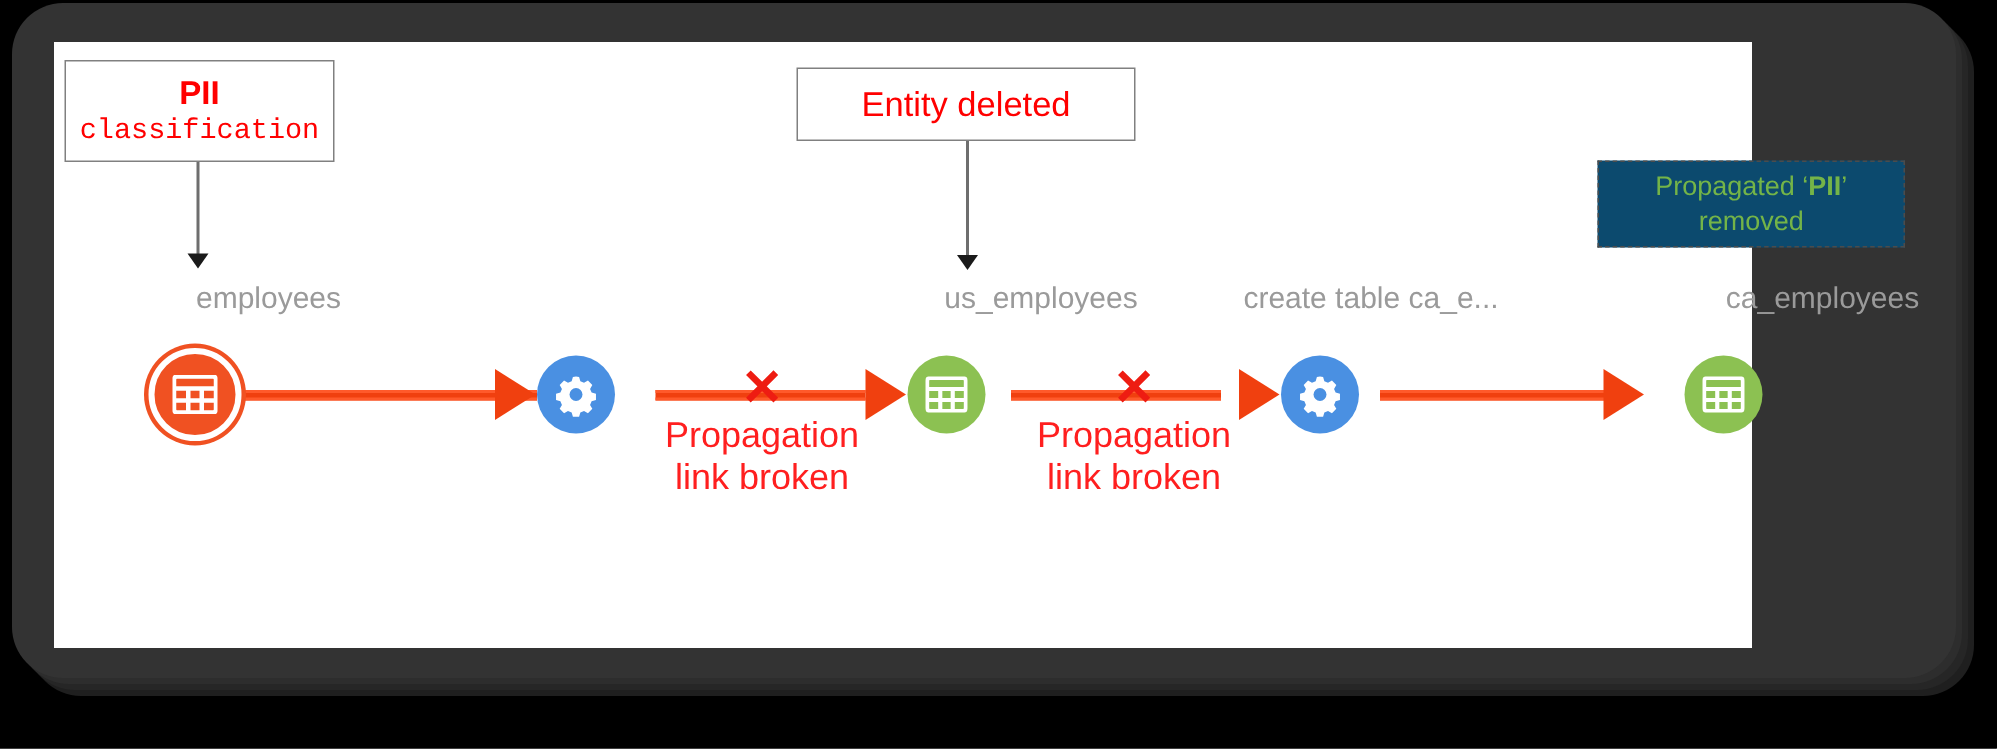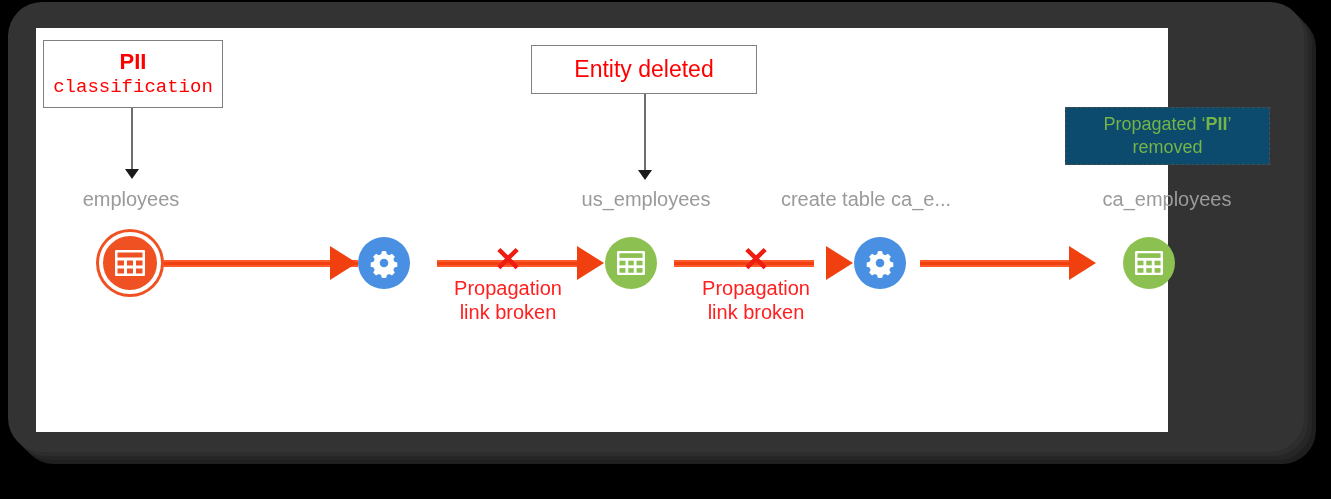--- a/index.html
+++ b/index.html
@@ -84,20 +84,21 @@
   #pii-vhead{ left:89px; top:141px; }
   #entity-vhead{ left:602px; top:142px; }
 
   
   .node-label{
     color:#9a9a9a;
     font-size:20px;
     text-align:center;
     white-space:nowrap;
     top:160px;
+    padding-left:48px;
   }
 
   
   .node{
     width:52px;height:52px;border-radius:50%;
     display:flex;align-items:center;justify-content:center;
     top:209px;
   }
   .node.source{
     width:62px;height:62px;top:204px;
@@ -131,21 +132,21 @@
   
   .break-x{
     color:#ee1c12;
     font-size:34px;
     font-weight:bold;
     line-height:1;
     top:214px;
   }
   .break-label{
     color:#ff1f1f;
-    font-size:20px;
+    font-size:24px;
     line-height:1.18;
     text-align:center;
     top:249px;
     white-space:nowrap;
   }
 </style>
 </head>
 <body>
 
 <div id="frame">

